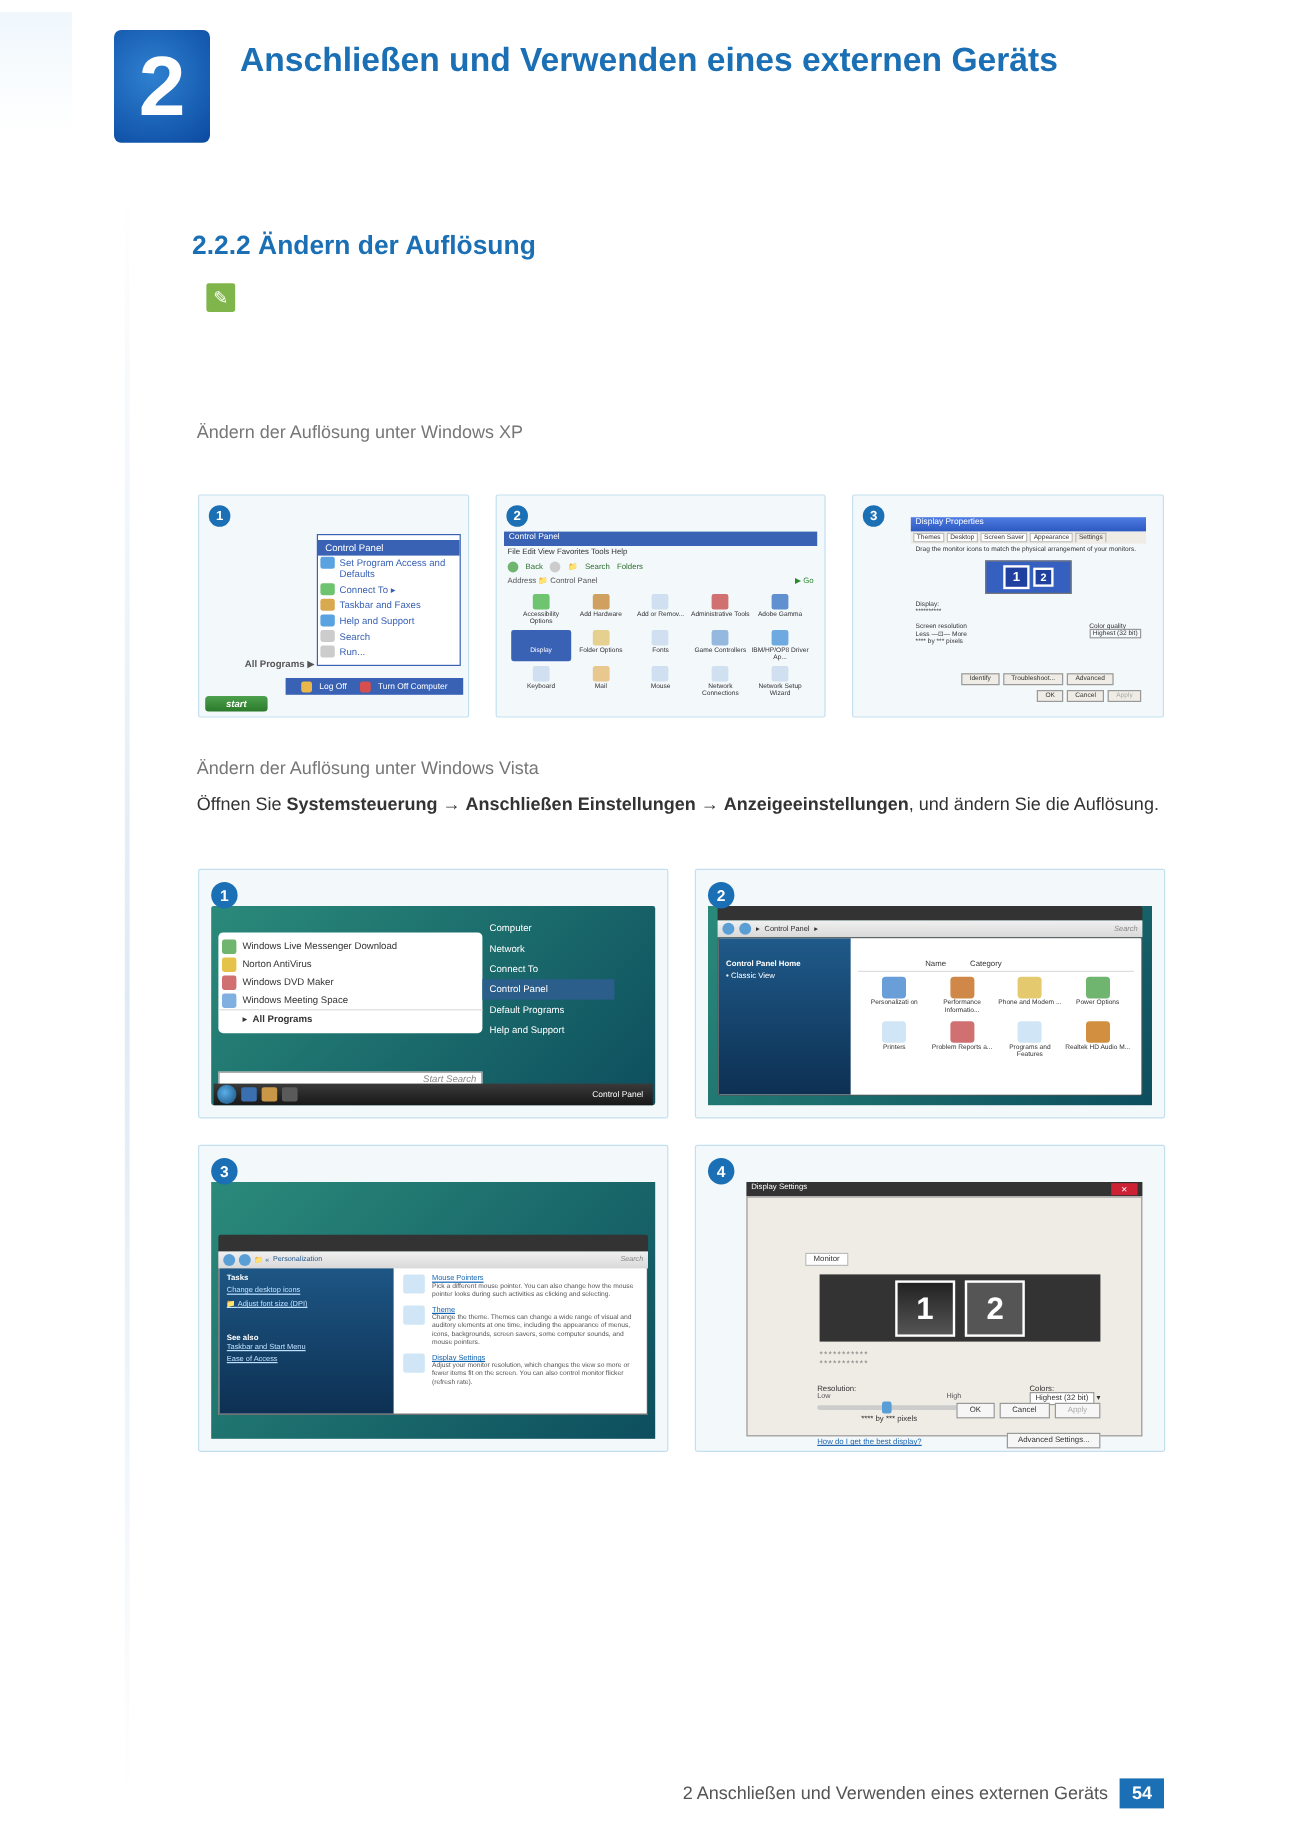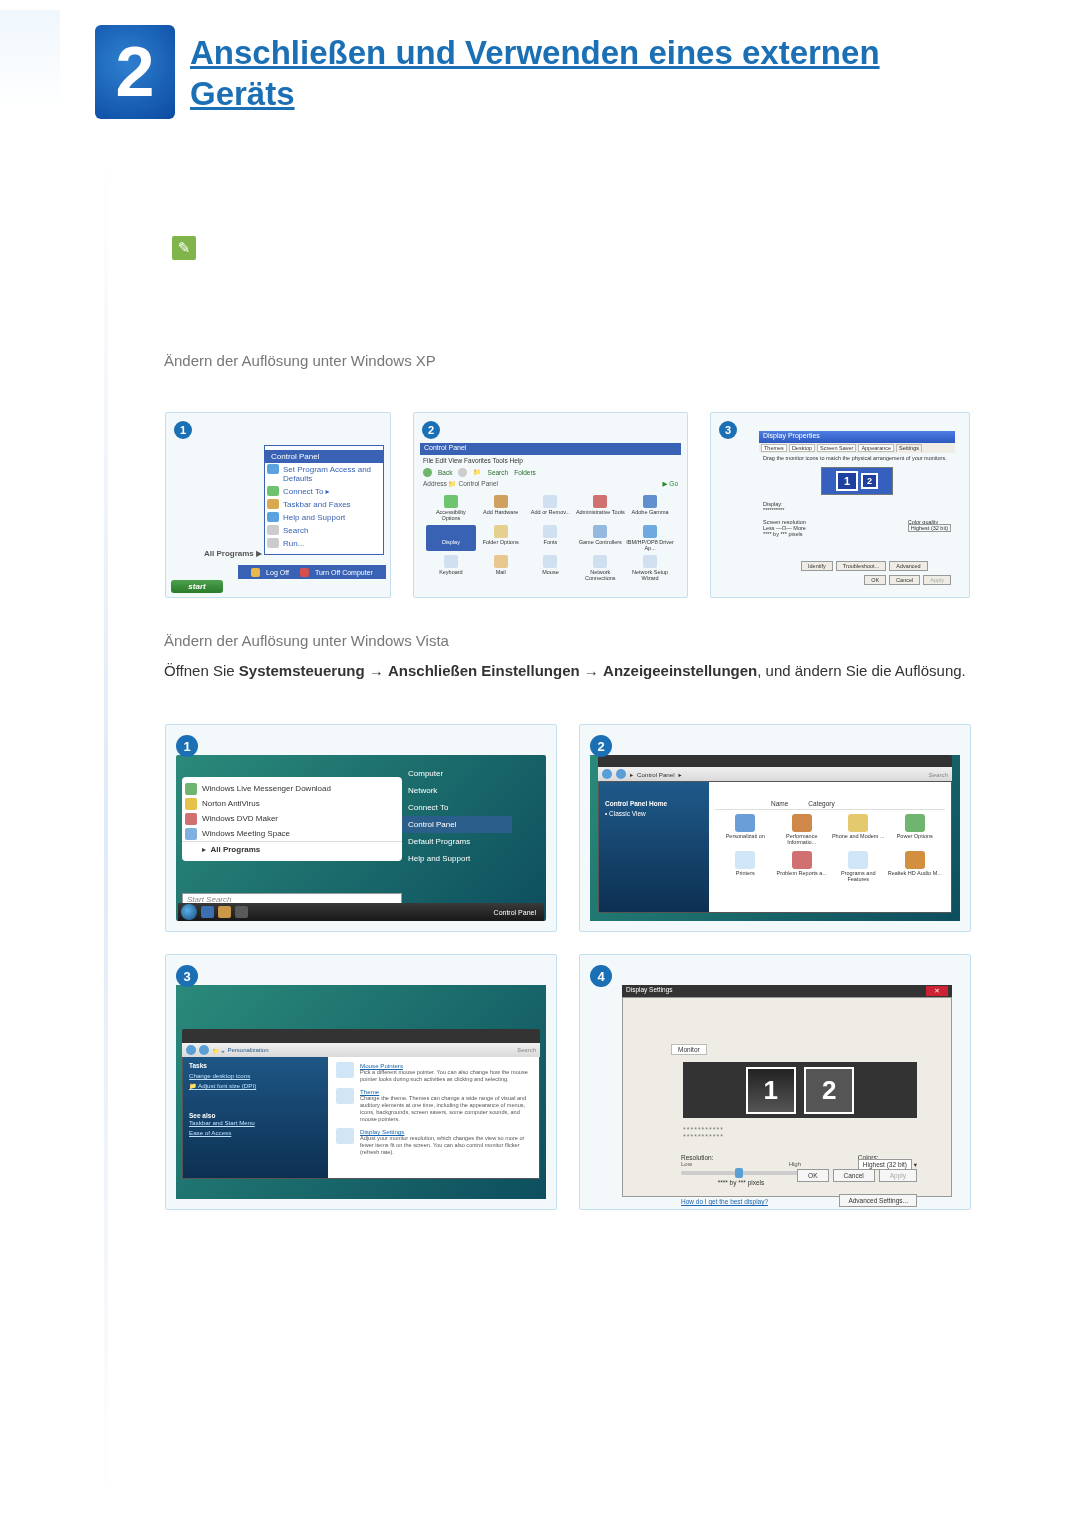--- a/index.html
+++ b/index.html
@@ -38,28 +38,27 @@
     align-items: center;
     justify-content: center;
   }
   .chapter-badge span {
     color: #fff;
     font-size: 70px;
     font-weight: bold;
   }
   .chapter-title {
     position: absolute;
-    left: 190px;
+    left: 200px;
     top: 32px;
     width: 720px;
     color: #1b6fb4;
-    font-size: 33px;
+    font-size: 28px;
     font-weight: 600;
     line-height: 1.25;
-    text-decoration: underline;
   }
   .section-title {
     position: absolute;
     left: 160px;
     top: 192px;
     color: #1b6fb4;
     font-size: 22px;
     font-weight: 600;
   }
   .info-icon {
@@ -423,21 +422,21 @@
     left: 236px;
     top: 40px;
     width: 110px;
     font-size: 8px;
   }
   .v1 .menu-right .mri { color:#fff; padding: 4px 6px; }
   .v1 .menu-right .mri.hl { background:#2c5e8c; }
   .v1 .search-box {
     position:absolute; left:16px; top:168px; width:220px; height:16px;
     background:#fff; border:1px solid #999; font-size:8px; font-style:italic;
-    color:#888; padding:1px 4px;
+    color:#888; padding:1px 4px;text-align:right;
   }
   .v1 .taskbar {
     position:absolute; left:12px; right:12px; bottom:10px; height:18px;
     background: linear-gradient(#3a3a3a, #181818);
     display:flex; align-items:center; gap:4px; padding:0 3px;
   }
   .v1 .taskbar .orb { width:16px;height:16px; border-radius:8px; background: radial-gradient(circle at 40% 40%, #5aaee8, #154d7a); }
   .v1 .taskbar .tbtxt { font-size:7px; color:#fff; margin-left:auto; padding-right:5px; }
 
   
@@ -572,20 +571,24 @@
 
 <div class="page">
   <div class="side-left"></div>
   <div class="side-bar-left"></div>
 
   <div class="chapter-badge">
     <span>2</span>
   </div>
   <div class="chapter-title">Anschließen und Verwenden eines externen Geräts</div>
 
+  <div class="section-title">
+    <span>2.2.2</span>
+    <span>Ändern der Auflösung</span>
+  </div>
 
   <div class="info-icon">✎</div>
 
   <div class="sub-heading-xp">Ändern der Auflösung unter Windows XP</div>
 
   <div class="xp-row">
 
     <div class="xp-box xp1">
       <div class="num-badge">1</div>
       <div class="menu-panel">
@@ -830,13 +833,17 @@
         <div class="advbtn">Advanced Settings...</div>
         <div class="btnrow">
           <span class="b">OK</span>
           <span class="b">Cancel</span>
           <span class="b dis">Apply</span>
         </div>
       </div>
     </div>
   </div>
 
+  <div class="footer">
+    <span>2 Anschließen und Verwenden eines externen Geräts</span>
+    <span class="pg">54</span>
+  </div>
 </div>
 
 </body></html>

